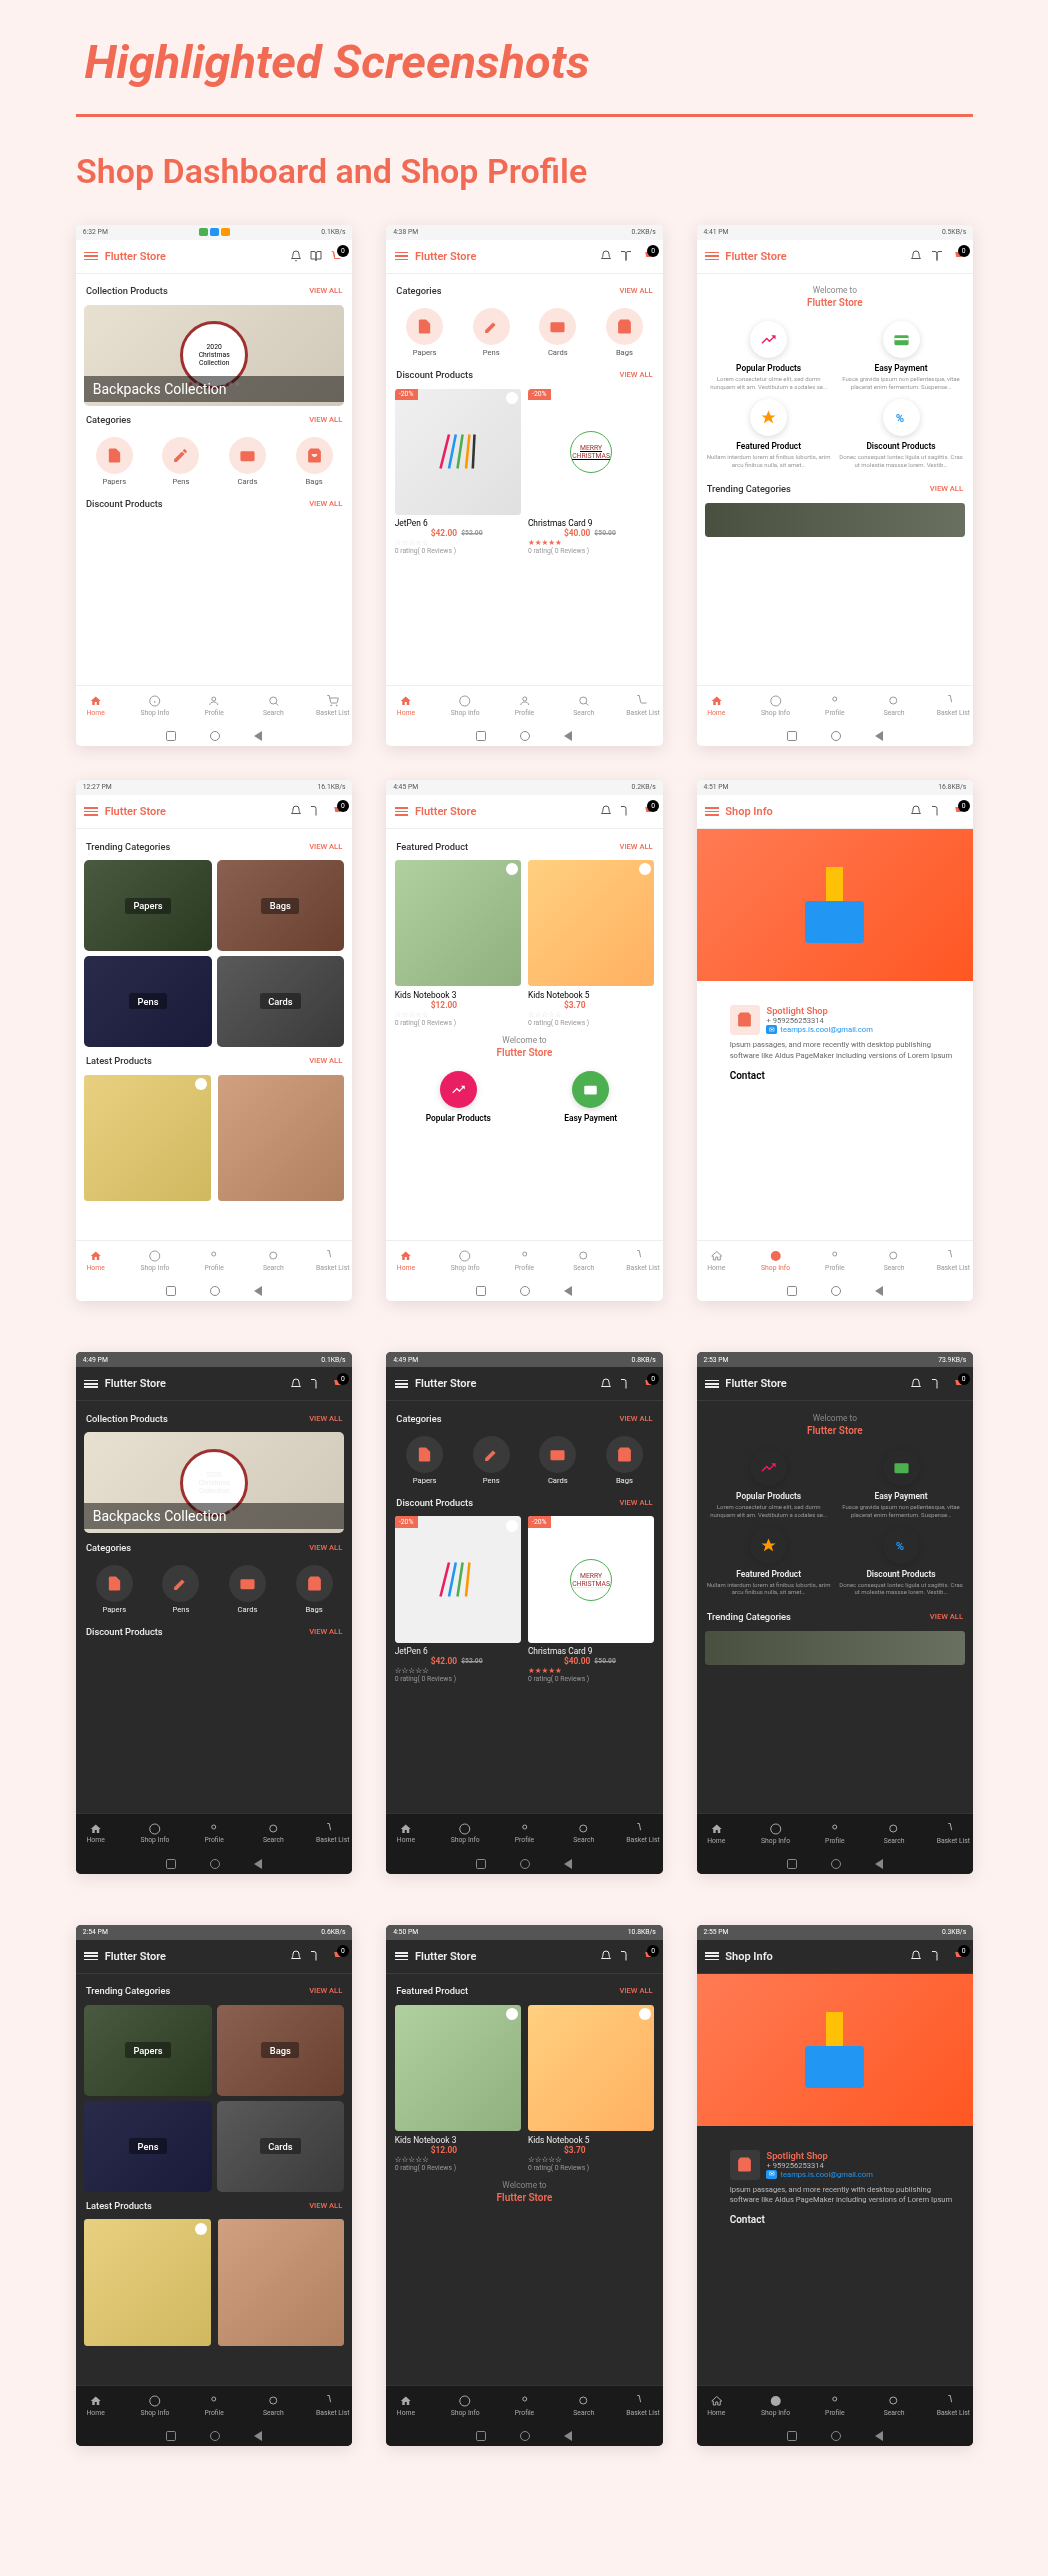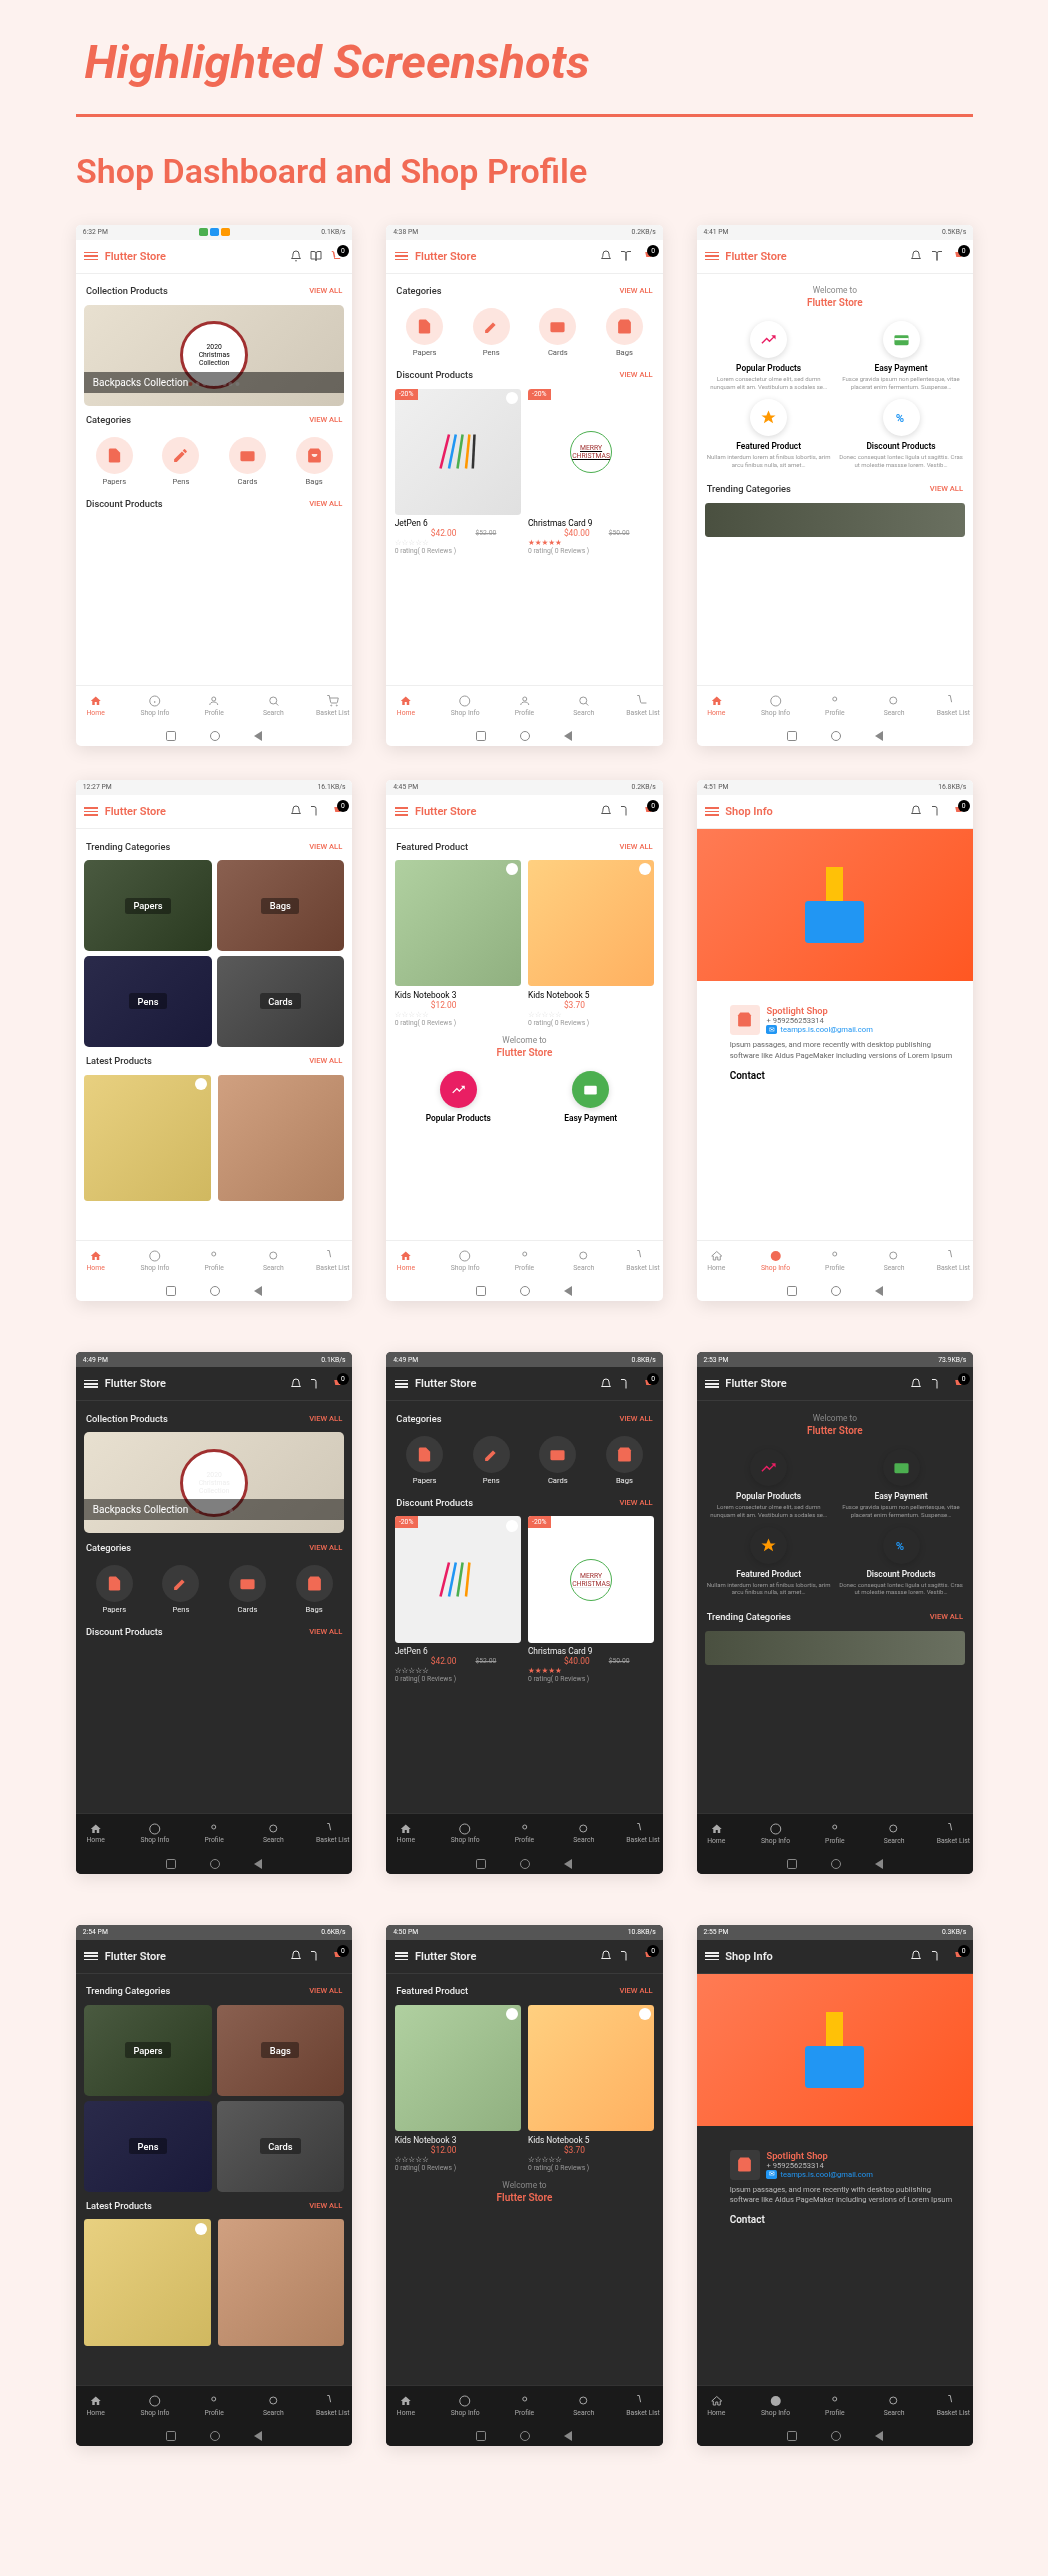--- a/index.html
+++ b/index.html
@@ -32,38 +32,38 @@
 .cart-wrap { position: relative; }
 .cart-icon { width: 13.5px; height: 12px; }
 .cart-badge { position: absolute; top: -5px; right: -5px; width: 12px; height: 12px; background: #000; color: #fff; border-radius: 50%; font-size: 6.8px; display: flex; align-items: center; justify-content: center; }
 
 .content { flex: 1; overflow: hidden; padding: 6.8px 0; }
 .section-header { display: flex; justify-content: space-between; align-items: center; padding: 5px 10px; font-size: 9.3px; font-weight: 500; color: #333; }
 .view-all { color: #f16a54; font-size: 7.6px; font-weight: 500; }
 
 .hero-banner { margin: 3.4px 8.4px; height: 101px; border-radius: 5px; background: linear-gradient(135deg,#e8e0d0,#d0c8b8); position: relative; overflow: hidden; display:flex; align-items:center; justify-content:center;}
 .hero-circle { width: 68px; height: 68px; background: #fff; border-radius: 50%; display: flex; flex-direction: column; align-items: center; justify-content: center; border: 3.4px solid #a03030; font-size: 6.8px;}
-.hero-overlay { position: absolute; bottom: 13px; left: 0; right: 0; background: rgba(0,0,0,0.5); color: #fff; padding: 5px 8.4px; font-size: 10px; }
+.hero-overlay { position: absolute; bottom: 4px; left: 0; right: 0; background: rgba(0,0,0,0.5); color: #fff; padding: 5px 8.4px; font-size: 14px; }
 .hero-dots { position: absolute; bottom: 20px; left: 50%; transform: translateX(-50%); display: flex; gap: 2.5px; }
 .hero-dots span { width: 4.2px; height: 4.2px; background: rgba(255,255,255,0.5); border-radius: 50%; }
 .hero-dots span.active { background: #f16a54; }
 
 .cat-row { display: flex; padding: 6.8px 8.4px; gap: 6.8px; }
 .cat-item { flex: 1; display: flex; flex-direction: column; align-items: center; gap: 3.4px; }
 .cat-circle { width: 37px; height: 37px; background: #fde5df; border-radius: 50%; display: flex; align-items: center; justify-content: center; }
 .phone.dark .cat-circle { background: #3a3a3a; }
 .cat-label { font-size: 7.6px; color: #555; }
 
 .product-row { display: flex; padding: 3.4px 8.4px; gap: 6.8px; }
 .product-card { flex: 1; position: relative; }
 .product-img { width: 100%; aspect-ratio: 1; background: #eee; border-radius: 3.4px; position: relative; display:flex; align-items:center; justify-content:center; overflow:hidden;text-decoration:underline;}
 .sale-badge { position: absolute; top: 0; left: 0; background: #f16a54; color: #fff; font-size: 6.8px; padding: 1.7px 4.2px; }
 .heart-icon { position: absolute; top: 3.4px; right: 3.4px; width: 12px; height: 12px; background: #fff; border-radius: 50%; }
 .product-name { font-size: 8.4px; margin-top: 3.4px; }
-.product-price { font-size: 8.4px; color: #f16a54; font-weight: 400; display: flex; gap: 19px; align-items: center; padding-left: 36px; }
+.product-price { font-size: 8.4px; color: #f16a54; font-weight: 700; display: flex; gap: 4px; align-items: center; padding-left: 36px; }
 .old-price { color: #999; text-decoration: line-through; font-size: 6.8px; }
 .stars { color: #ddd; font-size: 7.6px; }
 .stars.filled { color: #f16a54; }
 .rating-txt { font-size: 6.8px; color: #999; }
 
 .bottom-nav { height: 41px; background: #fff; border-top: 0.8px solid #eee; display: flex; gap: 20px; }
 .nav-item { flex: 1; display: flex; flex-direction: column; align-items: center; justify-content: center; gap: 1.7px; font-size: 6.8px; color: #999; }
 .nav-item.active { color: #f16a54; }
 .nav-icon { width: 13.5px; height: 12px; }
 

